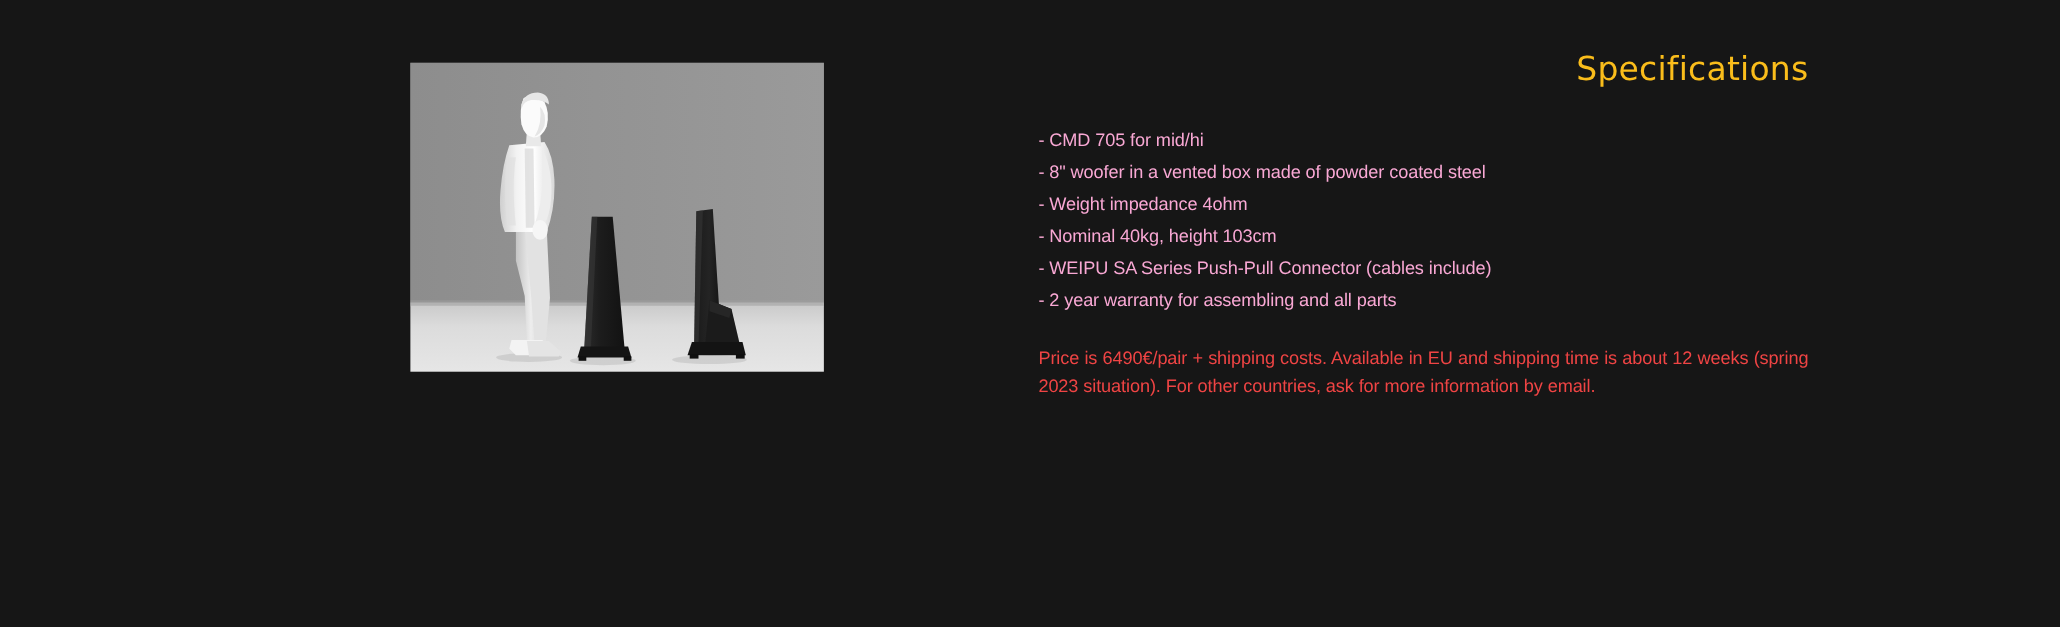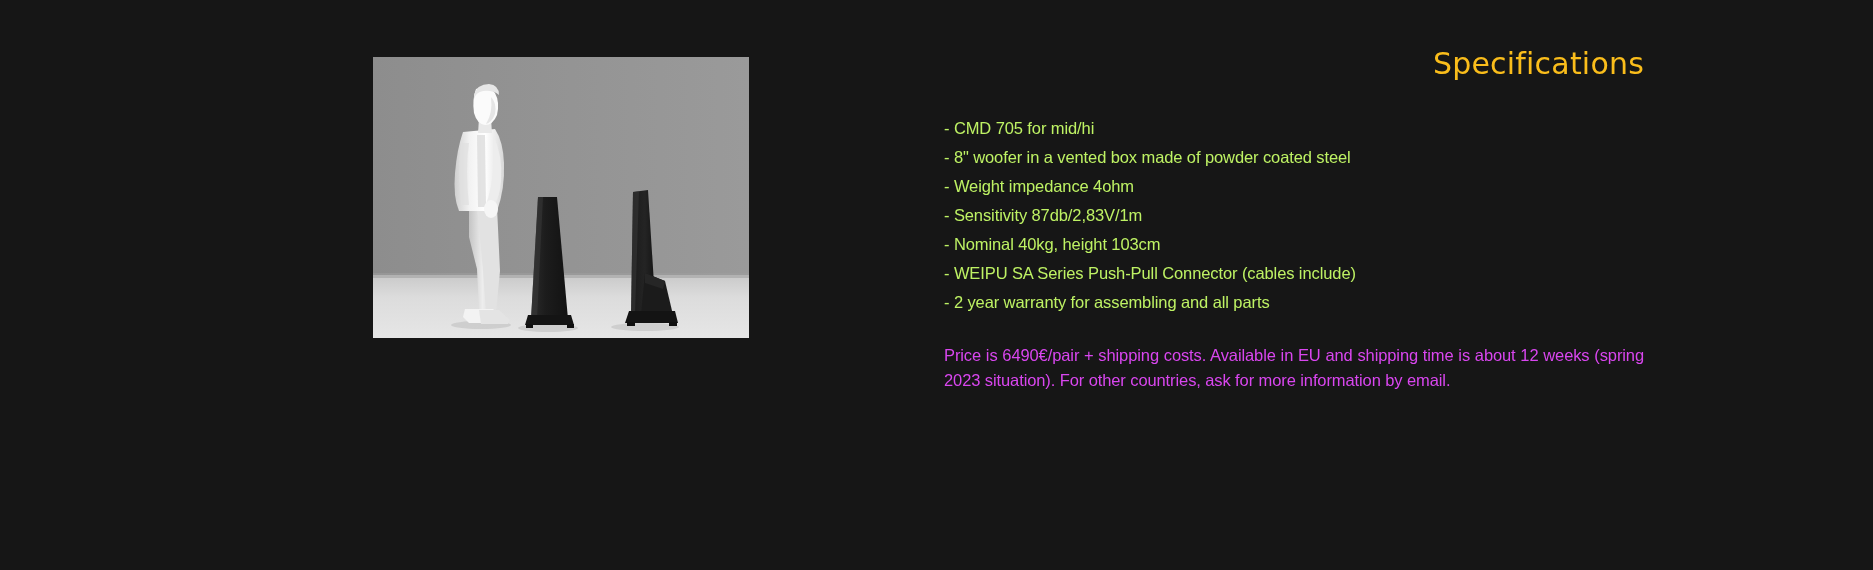--- a/index.html
+++ b/index.html
@@ -65,32 +65,32 @@
     text-align: right;
   }
 
   .specs-list {
     list-style: none;
     margin: 0;
     padding: 0;
     margin-top: 32px;
   }
   .specs-list li {
-    color: #bef264;
+    color: #f9a8d4;
     font-size: 16.5px;
     line-height: 29px;
     white-space: nowrap;
     font-family: "Liberation Sans", sans-serif;
     letter-spacing: -0.1px;
   }
 
   .price-para {
     margin: 0;
     margin-top: 26px;
-    color: #d946ef;
+    color: #ef4444;
     font-size: 16.5px;
     line-height: 25px;
     text-align: justify;
     font-family: "Liberation Sans", sans-serif;
     letter-spacing: -0.1px;
   }
 </style>
 </head>
 <body>
 
@@ -198,21 +198,20 @@
   </div>
 
   <div class="specs-col">
 
     <h2 class="specs-title">Specifications</h2>
 
     <ul class="specs-list">
       <li>- CMD 705 for mid/hi</li>
       <li>- 8" woofer in a vented box made of powder coated steel</li>
       <li>- Weight impedance 4ohm</li>
-      <li>- Sensitivity 87db/2,83V/1m</li>
       <li>- Nominal 40kg, height 103cm</li>
       <li>- WEIPU SA Series Push-Pull Connector (cables include)</li>
       <li>- 2 year warranty for assembling and all parts</li>
     </ul>
 
     <p class="price-para">Price is 6490€/pair + shipping costs. Available in EU and shipping time is about 12 weeks (spring 2023 situation). For other countries, ask for more information by email.</p>
 
   </div>
 
 </div>

